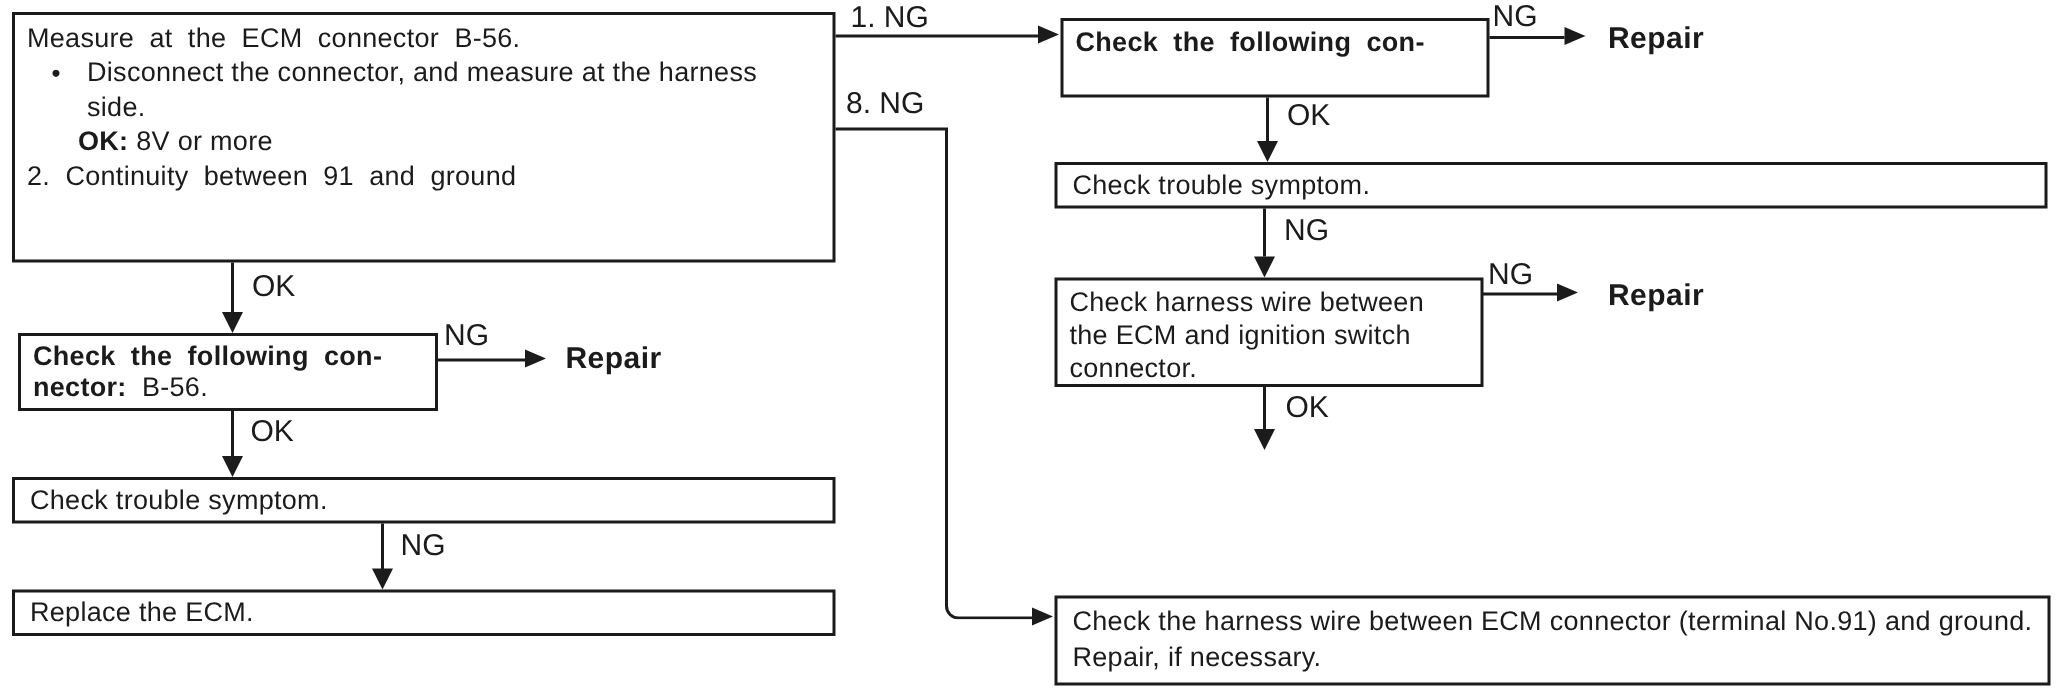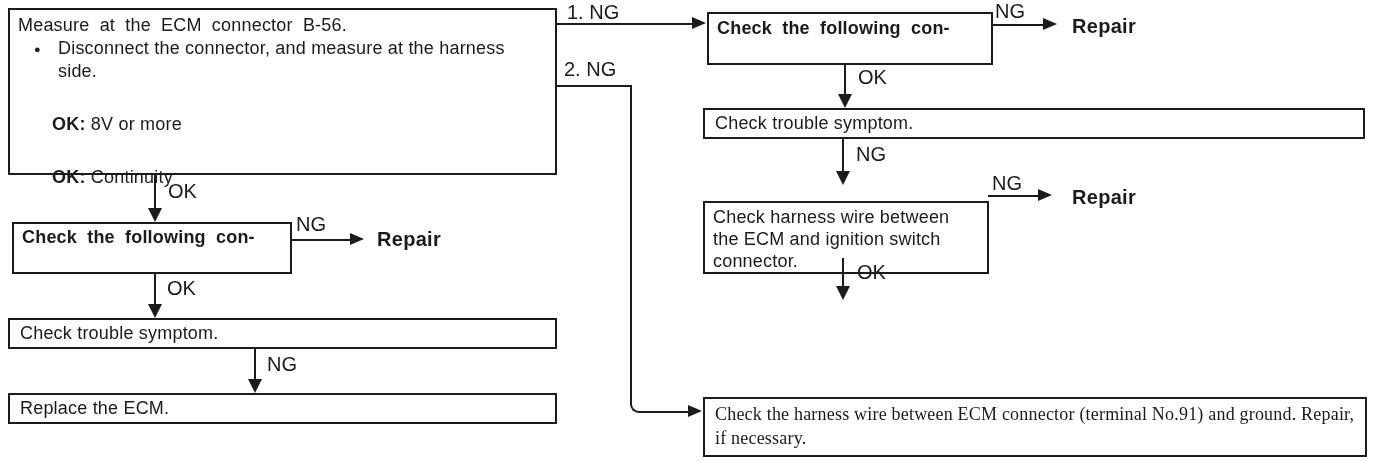--- a/index.html
+++ b/index.html
@@ -32,49 +32,50 @@
   }
   .arr-r{
     position:absolute; width:0; height:0;
     border-top:6px solid transparent; border-bottom:6px solid transparent;
     border-left:14px solid var(--ink);
   }
   .lbl{ position:absolute; font-size:20px; white-space:nowrap; }
   .lbl.bold{ font-weight:bold; letter-spacing:.3px; }
   .bullet-row{ position:relative; padding-left:40px; }
   .bullet-glyph{ position:absolute; left:16px; top:1px; font-size:11px; }
-  .indent{ padding-left:34px;margin-top:30px; }
+  .indent{ padding-left:34px; }
 </style>
 </head>
 <body>
 
 <div id="canvas">
 
   <div class="box" style="left:8px;top:8px;width:549px;height:167px;line-height:23px;">
     <div class="nowrap ws">Measure at the ECM connector B-56.</div>
     <div class="bullet-row">
       <span class="bullet-glyph">●</span>
       <span>Disconnect the connector, and measure at the harness side.</span>
     </div>
     <div class="indent nowrap">
       <span class="bold">OK:</span>
       <span>8V or more</span>
     </div>
-    <div class="indent nowrap">
-      <span class="bold">OK:</span>
-      <span>Continuity</span>
-    </div>
+    <div class="nowrap ws">2. Continuity between 91 and ground</div>
   </div>
 
   <div class="line-v" style="left:154px;top:175px;height:34px;"></div>
   <div class="arr-d" style="left:148px;top:208px;"></div>
   <div class="lbl" style="left:168px;top:180px;">OK</div>
 
   <div class="box bold ws" style="left:12px;top:222px;width:280px;height:52px;line-height:21px;padding-top:3px;">
     <div class="nowrap">Check the following con-</div>
+    <div class="nowrap">
+      <span>nector:</span>
+      <span style="font-weight:normal;">B-56.</span>
+    </div>
   </div>
 
   <div class="lbl" style="left:296px;top:213px;">NG</div>
   <div class="line-h" style="left:292px;top:239px;width:58px;"></div>
   <div class="arr-r" style="left:350px;top:233px;"></div>
   <div class="lbl bold" style="left:377px;top:228px;">Repair</div>
 
   <div class="line-v" style="left:154px;top:274px;height:31px;"></div>
   <div class="arr-d" style="left:148px;top:304px;"></div>
   <div class="lbl" style="left:167px;top:277px;">OK</div>
@@ -88,21 +89,21 @@
   <div class="lbl" style="left:267px;top:353px;">NG</div>
 
   <div class="box" style="left:8px;top:393px;width:549px;height:31px;padding:2px 10px;">
     <span class="nowrap">Replace the ECM.</span>
   </div>
 
   <div class="lbl" style="left:567px;top:1px;">1. NG</div>
   <div class="line-h" style="left:557px;top:23px;width:135px;"></div>
   <div class="arr-r" style="left:692px;top:17px;"></div>
 
-  <div class="lbl" style="left:564px;top:58px;">2. NG</div>
+  <div class="lbl" style="left:564px;top:58px;">8. NG</div>
   <div class="line-h" style="left:557px;top:85px;width:75px;"></div>
   <div class="elbow" style="left:630px;top:85px;width:60px;height:328px;"></div>
   <div class="arr-r" style="left:688px;top:405px;"></div>
 
   <div class="box bold ws" style="left:707px;top:12px;width:286px;height:53px;line-height:21px;padding-top:4px;">
     <div class="nowrap">Check the following con-</div>
   </div>
 
   <div class="lbl" style="left:995px;top:0px;">NG</div>
   <div class="line-h" style="left:993px;top:24px;width:50px;"></div>
@@ -114,31 +115,31 @@
   <div class="lbl" style="left:858px;top:66px;">OK</div>
 
   <div class="box" style="left:703px;top:108px;width:662px;height:31px;padding:2px 10px;">
     <span class="nowrap">Check trouble symptom.</span>
   </div>
 
   <div class="line-v" style="left:842px;top:139px;height:32px;"></div>
   <div class="arr-d" style="left:836px;top:171px;"></div>
   <div class="lbl" style="left:856px;top:143px;">NG</div>
 
-  <div class="box" style="left:703px;top:185px;width:286px;height:73px;line-height:22px;padding:3px 8px;margin-top:16px;">
+  <div class="box" style="left:703px;top:185px;width:286px;height:73px;line-height:22px;padding:3px 8px;">
     <span>Check harness wire between the ECM and ignition switch connector.</span>
   </div>
 
   <div class="lbl" style="left:992px;top:172px;">NG</div>
   <div class="line-h" style="left:988px;top:195px;width:50px;"></div>
   <div class="arr-r" style="left:1038px;top:189px;"></div>
   <div class="lbl bold" style="left:1072px;top:186px;">Repair</div>
 
   <div class="line-v" style="left:842px;top:258px;height:28px;"></div>
   <div class="arr-d" style="left:836px;top:286px;"></div>
   <div class="lbl" style="left:857px;top:261px;">OK</div>
 
 
-  <div class="box" style="left:703px;top:397px;width:664px;height:60px;line-height:24px;padding:3px 10px;font-family:Liberation Serif, serif;">
+  <div class="box" style="left:703px;top:397px;width:664px;height:60px;line-height:24px;padding:3px 10px;">
     <span>Check the harness wire between ECM connector (terminal No.91) and ground. Repair, if necessary.</span>
   </div>
 
 </div>
 
 </body></html>

